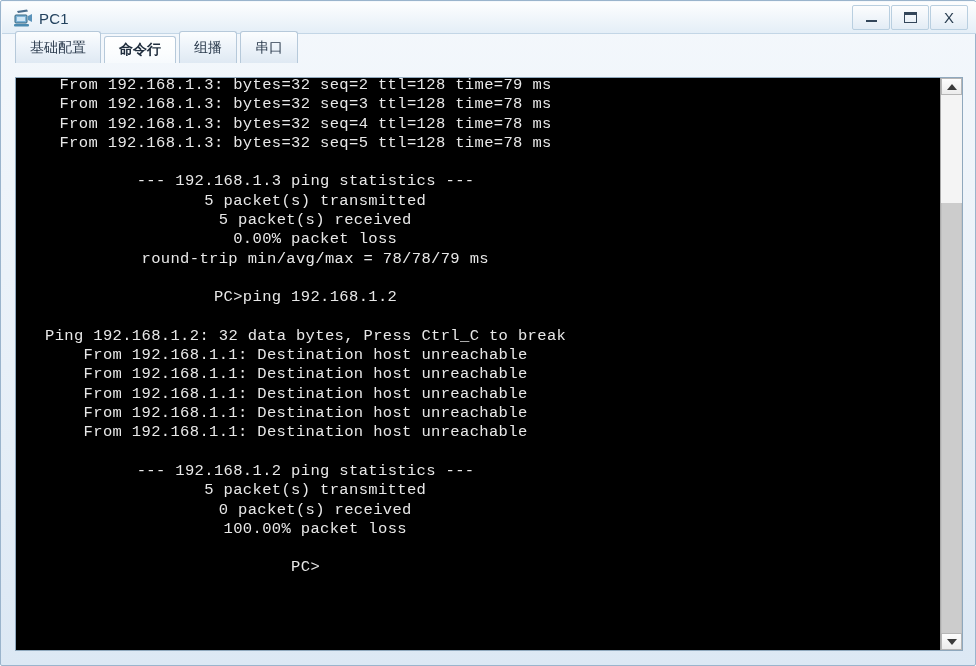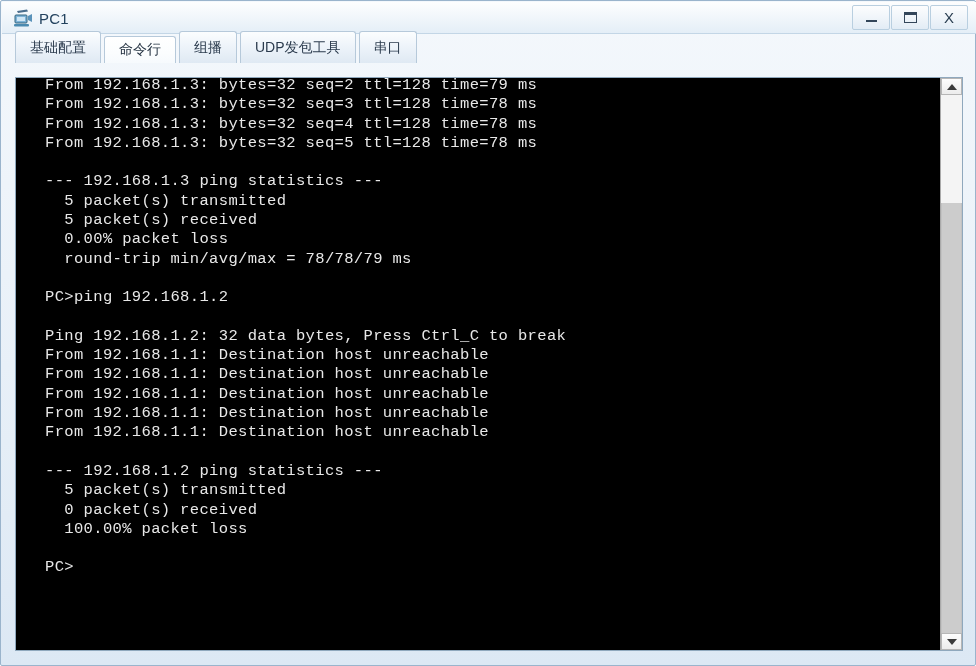--- a/index.html
+++ b/index.html
@@ -17,20 +17,21 @@
   
   .window {
     position: absolute;
     left: 0; top: 0;
     width: 976px;
     height: 666px;
     box-sizing: border-box;
     background: linear-gradient(to bottom, #f4f8fc 0%, #e8f0f8 55%, #dce8f4 100%);
     border: 1px solid #9ab4cc;
     border-radius: 2px;
+    text-align: center;
   }
 
   
   .titlebar {
     position: absolute;
     left: 1px; top: 1px;
     width: 974px;
     height: 32px;
     box-sizing: border-box;
     background: linear-gradient(to bottom, #fdfefe 0%, #f2f7fb 45%, #e4eef7 100%);
@@ -120,20 +121,21 @@
     border-bottom: none;
     border-radius: 3px 3px 0 0;
     background: linear-gradient(to bottom, #fbfdfe 0%, #eef4fa 45%, #dfe9f3 100%);
     margin-right: 3px;
     white-space: nowrap;
   }
   .tab.active {
     background: linear-gradient(to bottom, #ffffff 0%, #fbfdfe 60%, #f6fafd 100%);
     color: #1f2d3d;
     height: 27px;
+    font-weight: bold;
   }
 
   
   .term-wrap {
     position: absolute;
     left: 14px;
     top: 76px;
     width: 948px;
     height: 574px;
     box-sizing: border-box;
@@ -241,23 +243,20 @@
     <div class="tab">
       <span>基础配置</span>
     </div>
     <div class="tab active">
       <span>命令行</span>
     </div>
     <div class="tab">
       <span>组播</span>
     </div>
     <div class="tab">
-      <span>UDP发包工具</span>
-    </div>
-    <div class="tab">
       <span>串口</span>
     </div>
   </div>
 
   <div class="term-wrap">
     <div class="term">
       <div class="term-inner" id="term-inner"><div class="term-line">From 192.168.1.3: bytes=32 seq=2 ttl=128 time=79 ms</div><div class="term-line">From 192.168.1.3: bytes=32 seq=3 ttl=128 time=78 ms</div><div class="term-line">From 192.168.1.3: bytes=32 seq=4 ttl=128 time=78 ms</div><div class="term-line">From 192.168.1.3: bytes=32 seq=5 ttl=128 time=78 ms</div><div class="term-line"></div><div class="term-line">--- 192.168.1.3 ping statistics ---</div><div class="term-line">  5 packet(s) transmitted</div><div class="term-line">  5 packet(s) received</div><div class="term-line">  0.00% packet loss</div><div class="term-line">  round-trip min/avg/max = 78/78/79 ms</div><div class="term-line"></div><div class="term-line">PC&gt;ping 192.168.1.2</div><div class="term-line"></div><div class="term-line">Ping 192.168.1.2: 32 data bytes, Press Ctrl_C to break</div><div class="term-line">From 192.168.1.1: Destination host unreachable</div><div class="term-line">From 192.168.1.1: Destination host unreachable</div><div class="term-line">From 192.168.1.1: Destination host unreachable</div><div class="term-line">From 192.168.1.1: Destination host unreachable</div><div class="term-line">From 192.168.1.1: Destination host unreachable</div><div class="term-line"></div><div class="term-line">--- 192.168.1.2 ping statistics ---</div><div class="term-line">  5 packet(s) transmitted</div><div class="term-line">  0 packet(s) received</div><div class="term-line">  100.00% packet loss</div><div class="term-line"></div><div class="term-line">PC&gt;</div></div>
     </div>
 
     <div class="scrollbar">

